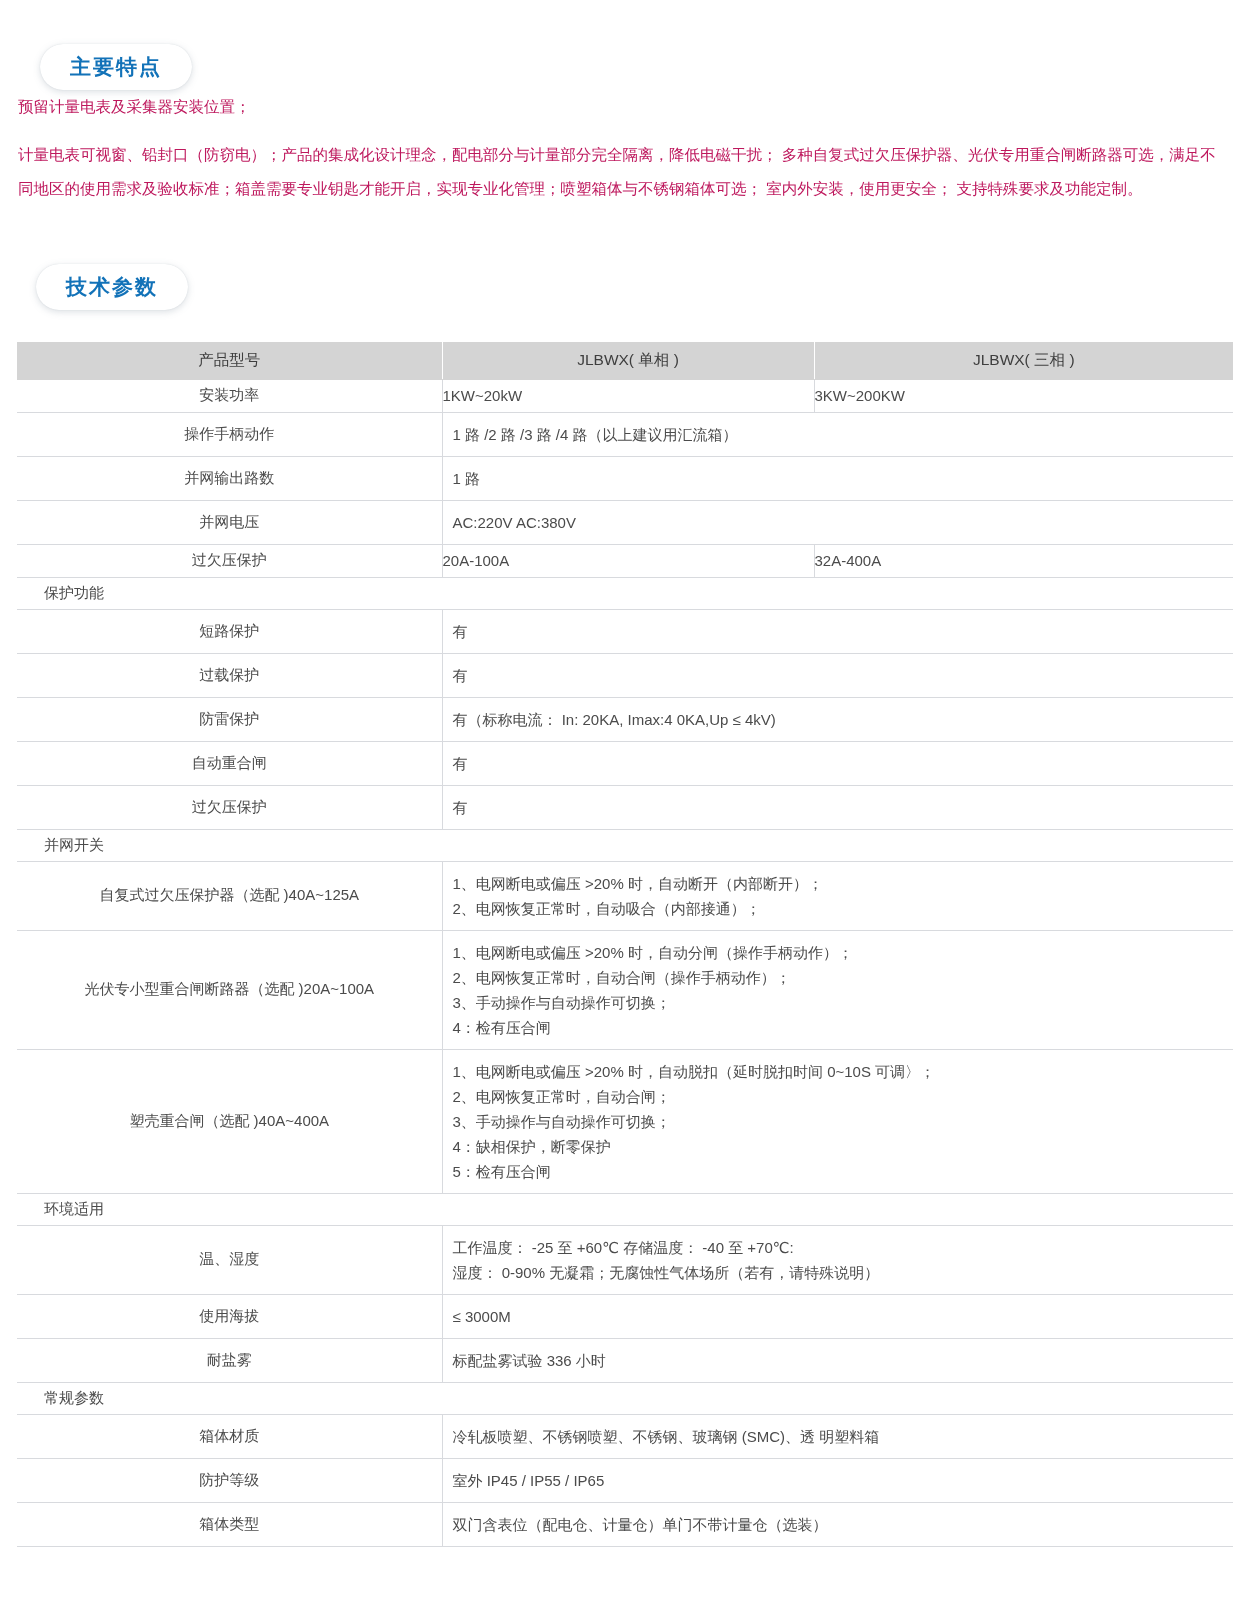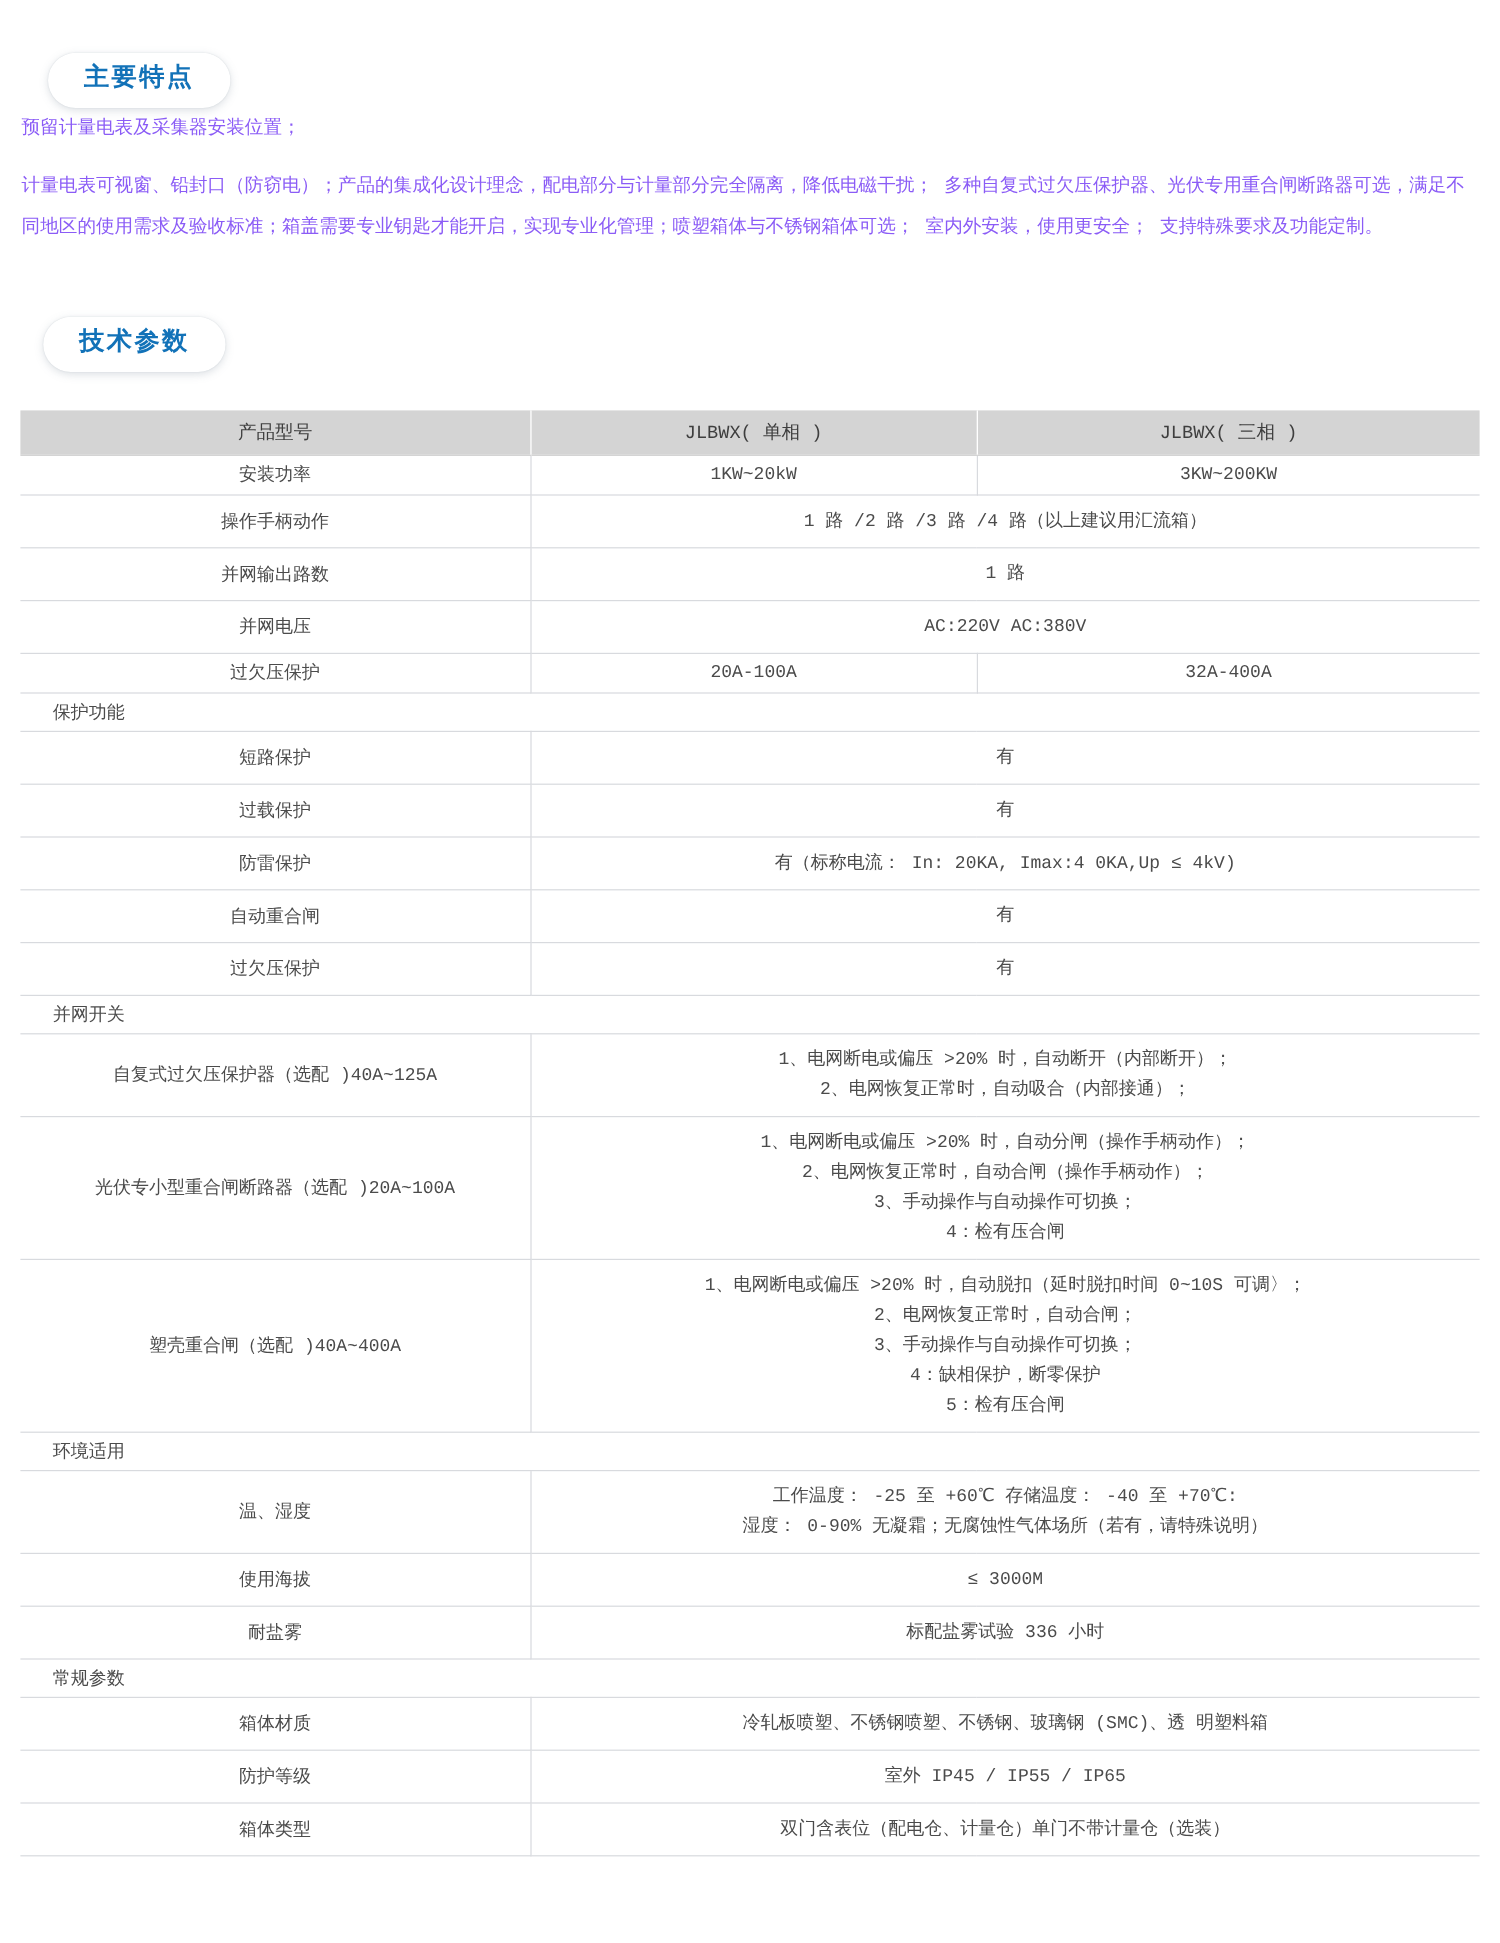--- a/index.html
+++ b/index.html
@@ -13,21 +13,20 @@
     height: 1619px;
     font-family: "Liberation Sans", "DejaVu Sans", sans-serif;
     color: #4a4a4a;
     overflow: hidden;
   }
   .page {
     position: relative;
     width: 1250px;
     height: 1619px;
     padding: 0;
-    font-family: Liberation Mono, monospace;
   }
 
   
   .badge-wrap {
     position: relative;
     display: inline-block;
   }
   .badge {
     display: inline-block;
     background: #ffffff;
@@ -41,21 +40,21 @@
     line-height: 1.1;
   }
   .badge-main { margin: 44px 0 0 40px; }
   .badge-tech { margin: 0 0 0 36px; }
 
   
   .intro {
     margin: 0 22px 0 18px;
     font-size: 15.5px;
     line-height: 34px;
-    color: #8b5cf6;
+    color: #be185d;
   }
   .intro p { margin: 0; }
   .intro p.lead { margin-bottom: 14px; }
 
   .tech-badge-block { margin-top: 58px; }
 
   
   table.spec {
     width: 1216px;
     margin: 32px 0 0 17px;
@@ -82,21 +81,21 @@
     border-bottom: 1px solid #d4d4d4;
   }
   tr.head td.sep { border-left: 1px solid #ffffff; }
 
   td.label {
     text-align: center;
     border-right: 1px solid #d8dade;
     height: 33px;
   }
   td.val {
-    text-align: center;
+    text-align: left;
     line-height: 25px;
   }
   td.val.split { border-right: 1px solid #d8dade; }
 
   tr.section td {
     text-align: left;
     padding-left: 27px;
     height: 32px;
     color: #4b4b4b;
     font-size: 15px;

